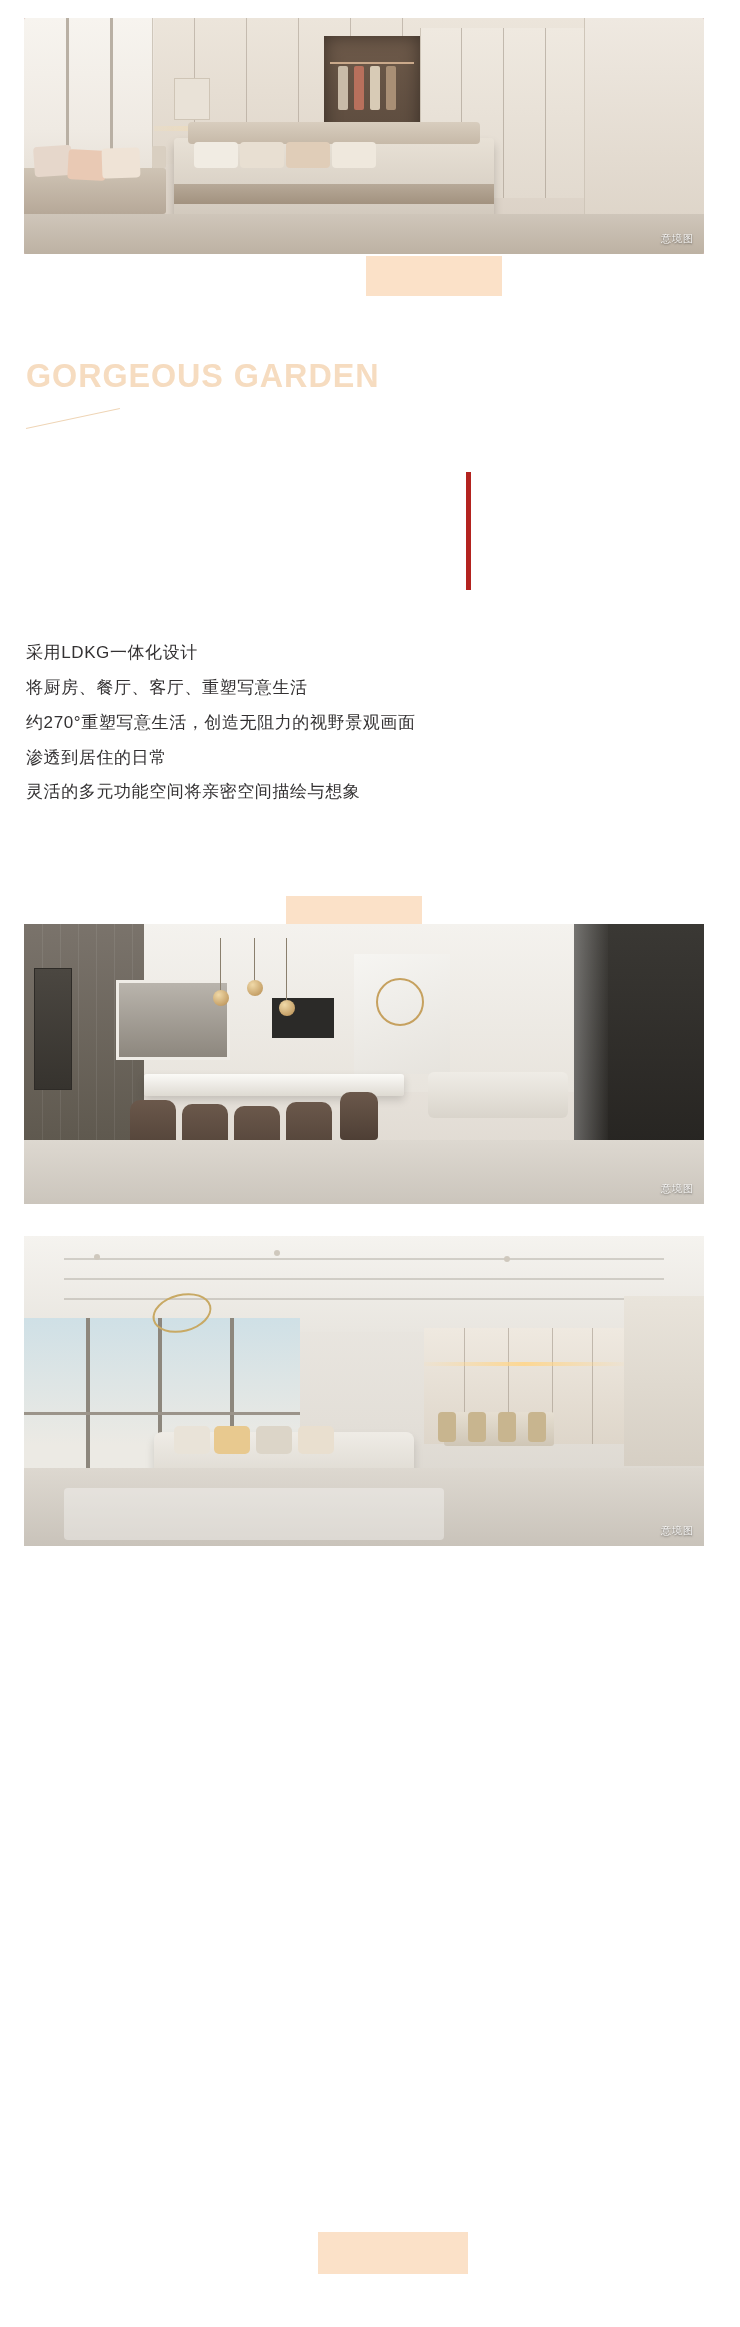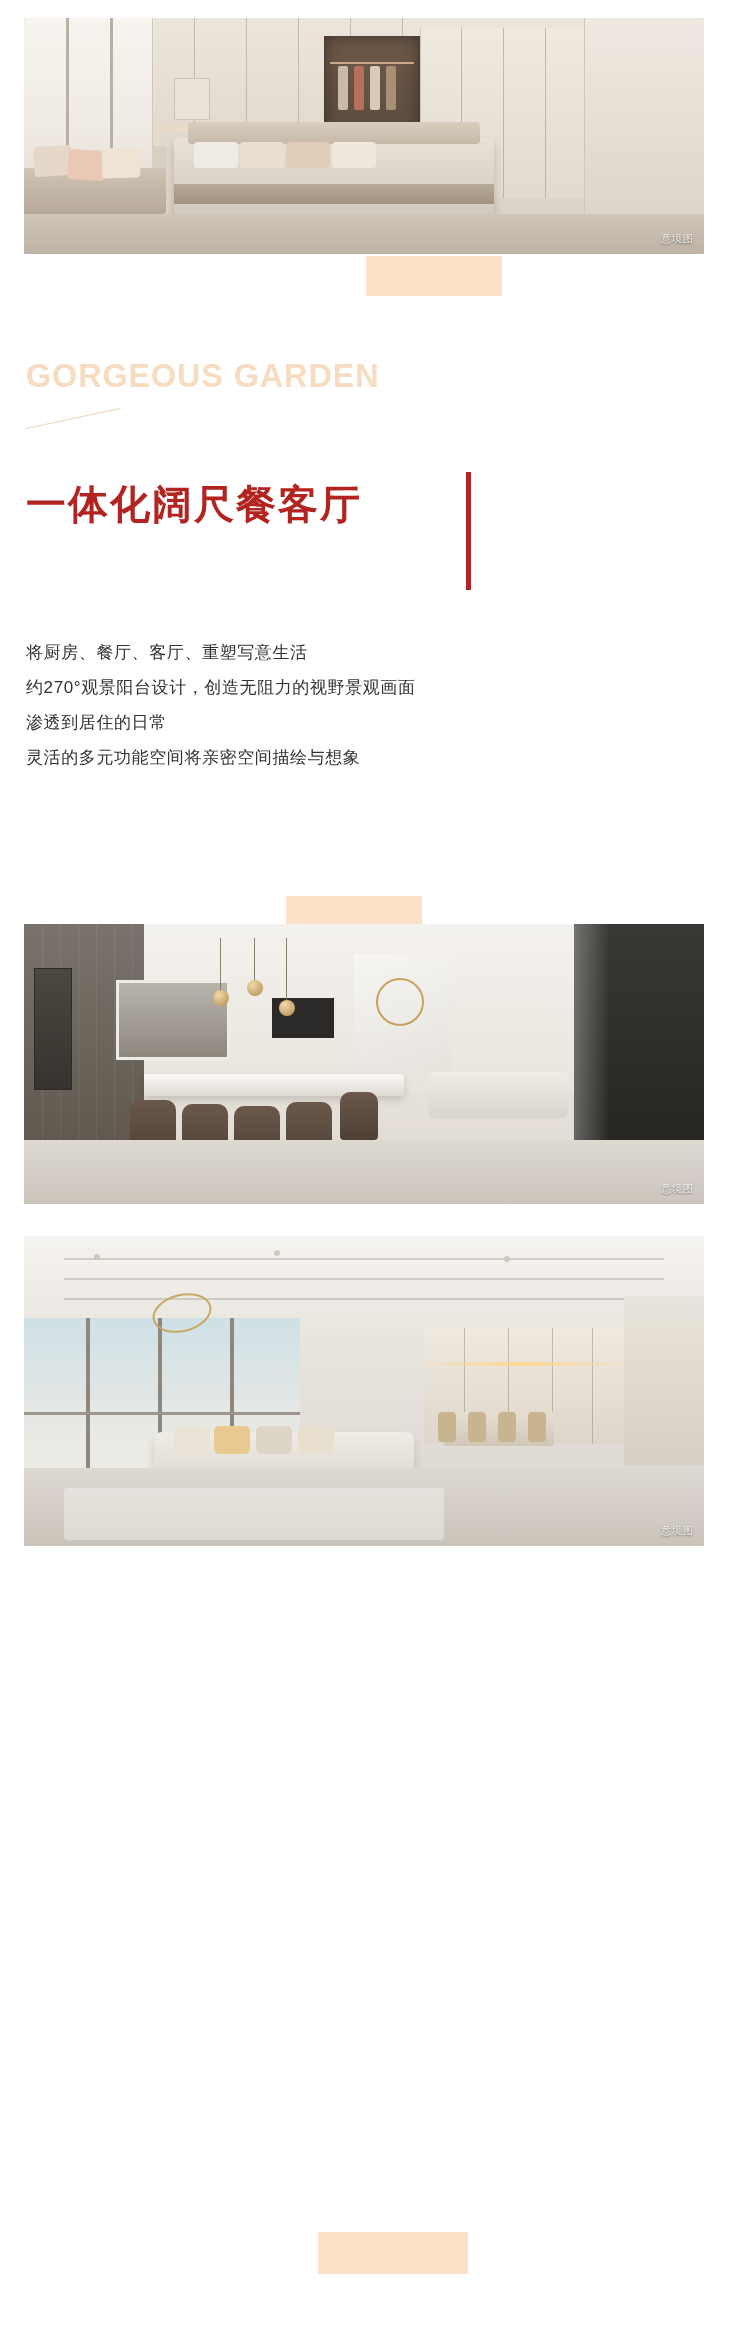--- a/index.html
+++ b/index.html
@@ -511,26 +511,26 @@
   </div>
 
   <div class="accent-sq accent-top"></div>
 
   <div class="eng-title">GORGEOUS GARDEN</div>
   <div class="eng-rule"></div>
 
   <div class="number-bar"></div>
 
   <div class="headline">
-    <div>一体化阔尺餐客厅</div>
   </div>
 
   <div class="body-copy">
+    <p>采用LDKG一体化设计</p>
     <p>将厨房、餐厅、客厅、重塑写意生活</p>
-    <p>约270°观景阳台设计，创造无阻力的视野景观画面</p>
+    <p>约270°重塑写意生活，创造无阻力的视野景观画面</p>
     <p>渗透到居住的日常</p>
     <p>灵活的多元功能空间将亲密空间描绘与想象</p>
   </div>
 
   <div class="accent-sq accent-mid"></div>
 
   <div class="photo dining">
     <div class="dining-bg"></div>
 
     <div class="dn-leftwall">

